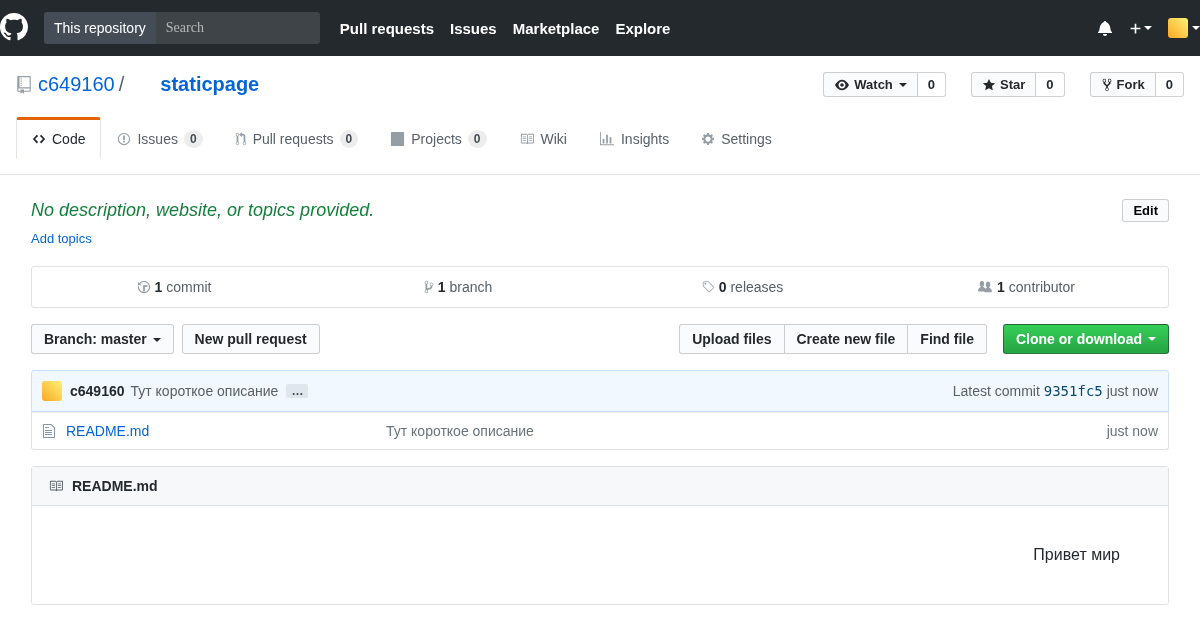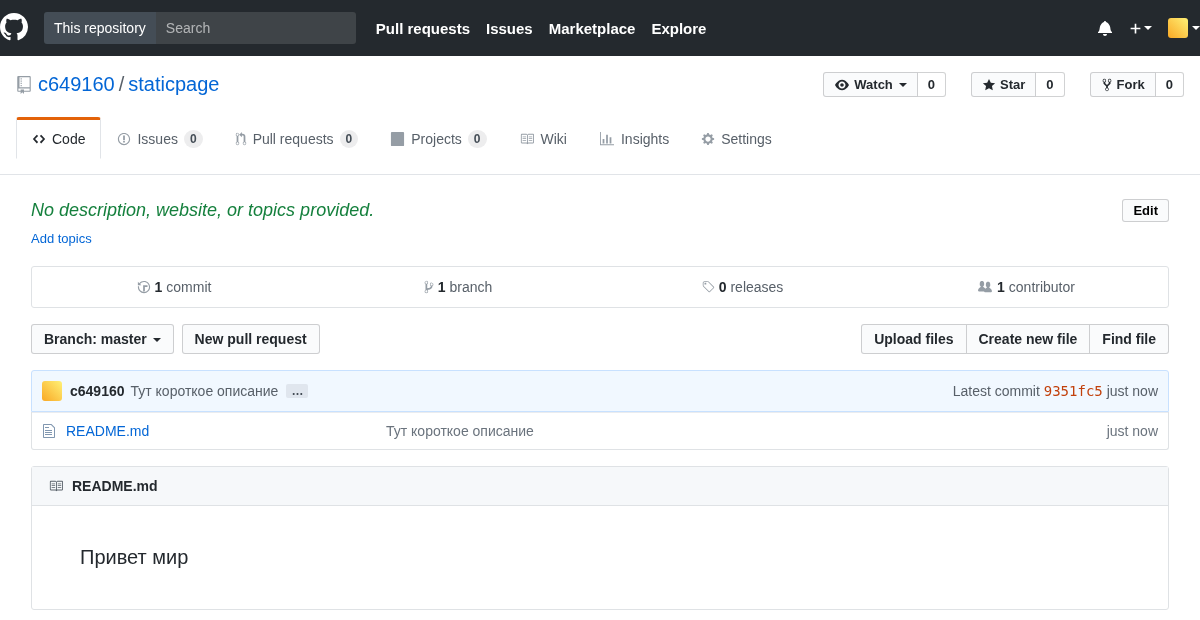--- a/index.html
+++ b/index.html
@@ -3,36 +3,36 @@
   <meta charset="utf-8">
   <style>
     * { margin: 0; padding: 0; box-sizing: border-box; }
     body { font-family: -apple-system, BlinkMacSystemFont, "Segoe UI", Helvetica, Arial, sans-serif; font-size: 14px; color: #24292e; background: #fff; }
     
     
     .header { background: #24292e; color: rgba(255,255,255,.7); padding: 12px 0; display: flex; align-items: center; }
     .logo { color: #fff; fill: #fff; margin-right: 16px; }
     .search-group { display: flex; align-items: center; }
     .scope-label { background: #444d56; color: #fff; padding: 8px 10px; font-size: 14px; border-radius: 3px 0 0 3px; }
-    .search-input { background: #3f4448; border: none; color: #fff; padding: 8px 10px; font-size: 14px; width: 200px; border-radius: 0 3px 3px 0; outline:none; }
+    .search-input { background: #3f4448; border: none; color: #fff; padding: 8px 10px; font-size: 14px; width: 164px; border-radius: 0 3px 3px 0; outline:none;font-family:Liberation Serif, serif; }
     .search-input::placeholder { color: rgba(255,255,255,.6); }
     .nav-links { display: flex; gap: 16px; margin-left: 20px; }
     .nav-links a { color: #fff; font-weight: 600; font-size: 15px; text-decoration: none; }
     .header-right { margin-left: auto; display: flex; align-items: center; gap: 16px; }
     .header-right .icon { color: #fff; fill: #fff; cursor: pointer; display:flex; align-items:center; }
     .avatar-small { width: 20px; height: 20px; background: linear-gradient(45deg,#f9a825,#fff176); border-radius: 3px; }
     
     
     .repohead { padding: 16px; border-bottom: 1px solid #e1e4e8; }
     .repohead-top { display: flex; align-items: center; justify-content: space-between; margin-bottom: 20px; }
     .repo-title { display: flex; align-items: center; font-size: 20px; font-weight: 400; }
     .repo-title svg { margin-right: 6px; color: #959da5; fill: #959da5; }
     .repo-title a { color: #0366d6; text-decoration: none; }
     .repo-title .sep { margin: 0 4px; color: #586069; }
-    .repo-title strong a { font-weight: 400; }
+    .repo-title strong a { font-weight: 700; margin-left: 32px; }
     
     .pagehead-actions { display: flex; gap: 25px; }
     .btn-with-count { display: flex; }
     .btn-sm { font-size: 13px; padding: 4px 10px; background: #fafbfc; border: 1px solid rgba(27,31,35,.2); border-radius: 3px 0 0 3px; display: flex; align-items: center; gap: 4px; cursor:pointer; font-weight:600; color:#24292e; }
     .social-count { font-size: 13px; padding: 4px 10px; border: 1px solid rgba(27,31,35,.2); border-left: none; border-radius: 0 3px 3px 0; background:#fff; font-weight:600; }
     .btn-sm svg { fill: currentColor; }
     .caret { display:inline-block; width:0; height:0; border-left:4px solid transparent; border-right:4px solid transparent; border-top:4px solid currentColor; margin-left:2px; vertical-align:middle; }
     
     
     .reponav { display: flex; gap: 0; margin-bottom: -1px; }
@@ -63,33 +63,33 @@
     .btn-group .btn:last-child { border-radius: 0 3px 3px 0; border-right-width:1px; }
     .btn-primary { background: #28a745; background-image: linear-gradient(-180deg,#34d058,#28a745 90%); color: #fff; border-color: rgba(27,31,35,.5); display:flex; align-items:center; gap:4px; }
     .btn-primary .caret { border-top-color:#fff; }
     
     .commit-tease { background: #f1f8ff; border: 1px solid #c8e1ff; border-radius: 3px 3px 0 0; padding: 10px; display: flex; align-items: center; font-size: 14px; }
     .commit-tease .avatar-small { margin-right: 8px; }
     .commit-tease .author { font-weight: 600; margin-right: 6px; }
     .commit-tease .msg { color: #586069; }
     .commit-tease .ellipsis { background: rgba(27,31,35,.08); padding: 0 5px; border-radius:2px; margin-left:8px; font-weight:bold; line-height:6px; color:#444d56; cursor:pointer; font-size:12px; height:14px; display:inline-flex; align-items:center; }
     .commit-tease .right { margin-left: auto; color: #586069; }
-    .commit-tease .sha { font-family: SFMono-Regular,Consolas,monospace; color:#c2410c; }
+    .commit-tease .sha { font-family: SFMono-Regular,Consolas,monospace; color:#0c4a6e; }
     
     .files { border: 1px solid #dfe2e5; border-top: none; border-radius: 0 0 3px 3px; margin-bottom: 16px; }
     .file-row { display: flex; padding: 10px; align-items: center; border-top: 1px solid #eaecef; }
     .file-row svg { fill: rgba(3,47,98,.5); margin-right: 10px; }
     .file-row .name { color: #0366d6; text-decoration:none; width: 320px; }
     .file-row .msg { color: #6a737d; flex:1; }
     .file-row .age { color: #6a737d; }
     
     .readme { border: 1px solid #dfe2e5; border-radius: 3px; }
     .readme-header { background: #f6f8fa; padding: 11px 16px; border-bottom: 1px solid #dfe2e5; display:flex; align-items:center; gap:8px; font-weight:600; }
     .readme-header svg { fill: #586069; }
-    .readme-body { padding: 40px 48px; font-size: 20px; }
+    .readme-body { padding: 40px 48px; font-size: 16px; text-align: right; }
   </style>
 </head>
 <body>
 
 <div class="header">
   <a class="logo">
     <svg height="28" width="28" viewBox="0 0 16 16">
         <path d="M8 0C3.58 0 0 3.58 0 8c0 3.54 2.29 6.53 5.47 7.59.4.07.55-.17.55-.38 0-.19-.01-.82-.01-1.49-2.01.37-2.53-.49-2.69-.94-.09-.23-.48-.94-.82-1.13-.28-.15-.68-.52-.01-.53.63-.01 1.08.58 1.23.82.72 1.21 1.87.87 2.33.66.07-.52.28-.87.51-1.07-1.78-.2-3.64-.89-3.64-3.95 0-.87.31-1.59.82-2.15-.08-.2-.36-1.02.08-2.12 0 0 .67-.21 2.2.82.64-.18 1.32-.27 2-.27.68 0 1.36.09 2 .27 1.53-1.04 2.2-.82 2.2-.82.44 1.1.16 1.92.08 2.12.51.56.82 1.27.82 2.15 0 3.07-1.87 3.75-3.65 3.95.29.25.54.73.54 1.48 0 1.07-.01 1.93-.01 2.2 0 .21.15.46.55.38A8.013 8.013 0 0016 8c0-4.42-3.58-8-8-8z"></path>
       </svg>
   </a>
@@ -261,20 +261,24 @@
   <div class="file-nav">
     <button class="btn">
       <span>Branch:</span> <strong>master</strong> <span class="caret"></span>
     </button>
     <button class="btn">New pull request</button>
     <div class="btn-group">
       <button class="btn">Upload files</button>
       <button class="btn">Create new file</button>
       <button class="btn">Find file</button>
     </div>
+    <button class="btn btn-primary" style="margin-left:8px">
+      <span>Clone or download</span>
+        <span class="caret"></span>
+    </button>
   </div>
 
   <div class="commit-tease">
     <span class="avatar-small"></span>
     <span class="author">c649160</span>
     <span class="msg">Тут короткое описание</span>
     <span class="ellipsis">…</span>
     <span class="right">
       <span>Latest commit</span>
       <span class="sha">9351fc5</span>

